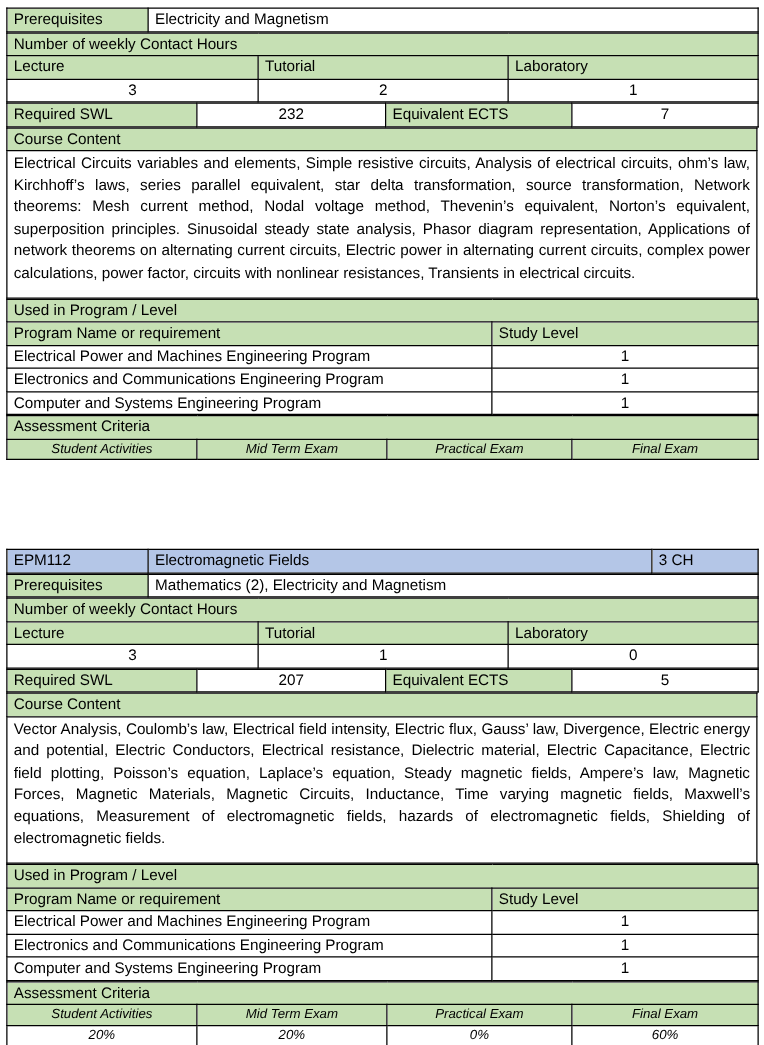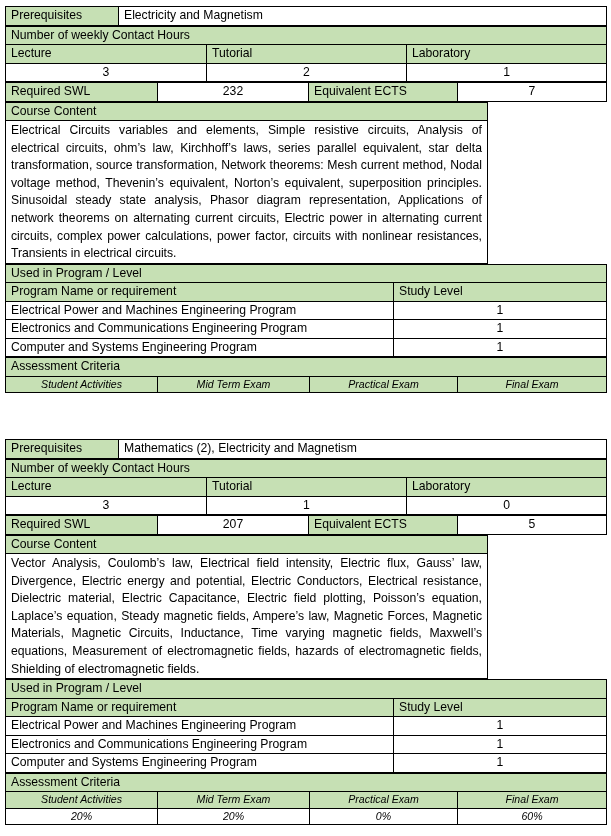--- a/index.html
+++ b/index.html
@@ -1,28 +1,28 @@
 <!DOCTYPE html>
 <html><head>
 <meta charset="utf-8">
 <style>
   html, body { margin: 0; padding: 0; background: #ffffff; }
   body { width: 611px; height: 836px; position: relative; overflow: hidden;
          font-family: "Liberation Sans", sans-serif; color: #000; }
   .course { position: absolute; left: 5px; width: 601px; }
   .course.c1 { top: 6px; }
   .course.c2 { top: 439px; }
-  table { border-collapse: collapse; width: 483px; table-layout: fixed; }
+  table { border-collapse: collapse; width: 601px; table-layout: fixed; }
   td { border: 1px solid #000; padding: 0 5px; font-size: 12.2px; line-height: 17.5px;
        height: 17.5px; white-space: nowrap; overflow: hidden; vertical-align: middle; }
   .blue { background: #b4c6e7; }
   .green { background: #c6e0b4; }
   .white { background: #ffffff; }
   .center { text-align: center; }
-  td.content { white-space: normal; text-align: justify; line-height: 17.6px; padding: 1px 5px 0 5px; height: auto; font-size: 12.2px; }
+  td.content { white-space: normal; text-align: justify; line-height: 17.6px; padding: 1px 5px 10px 5px; height: auto; font-size: 12.2px; }
   td.small { font-size: 10.6px; line-height: 15.5px; height: 15.5px; font-style: italic; }
 </style>
 </head>
 <body>
 
 <div class="course c1">
   <table>
     <colgroup>
         <col style="width:113px">
         <col style="width:488px">
@@ -127,20 +127,34 @@
       <td class="green center small">Final Exam</td>
     </tr>
   </tbody>
     </table>
 </div>
 
 <div class="course c2">
   <table>
     <colgroup>
         <col style="width:113px">
+        <col style="width:403px">
+        <col style="width:85px">
+      </colgroup>
+    <tbody>
+        <tr>
+      <td class="blue">EPM112</td>
+      <td class="blue">Electromagnetic Fields</td>
+      <td class="blue">3 CH</td>
+    </tr>
+  </tbody>
+    </table>
+  <table>
+    <colgroup>
+        <col style="width:113px">
         <col style="width:488px">
       </colgroup>
     <tbody>
         <tr>
       <td class="green">Prerequisites</td>
       <td class="white">Mathematics (2), Electricity and Magnetism</td>
     </tr>
   </tbody>
     </table>
   <table>

